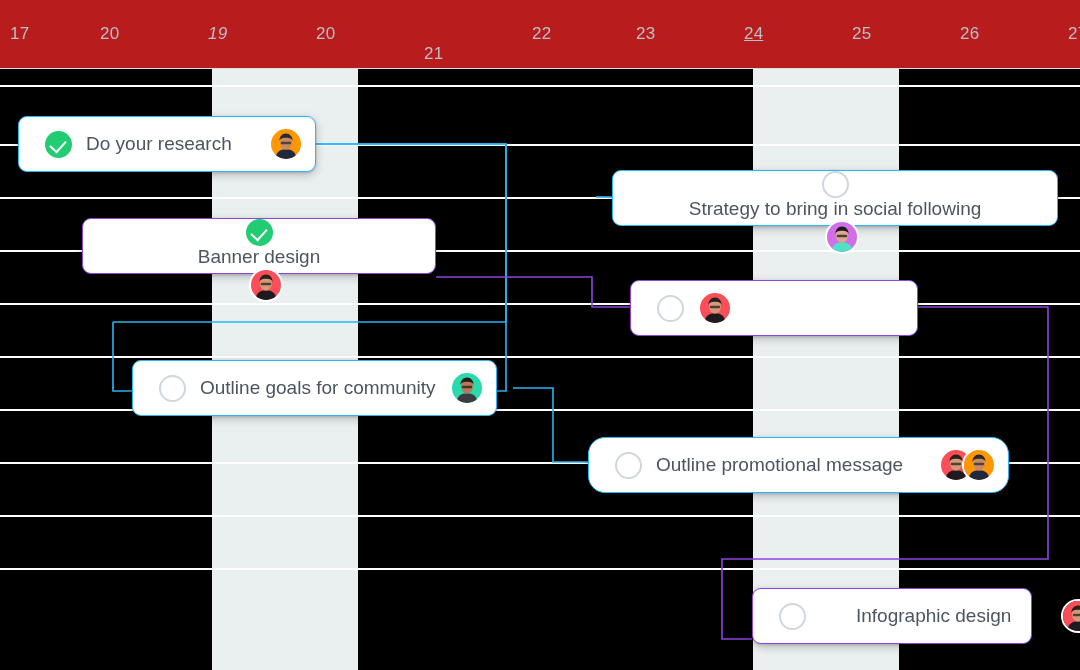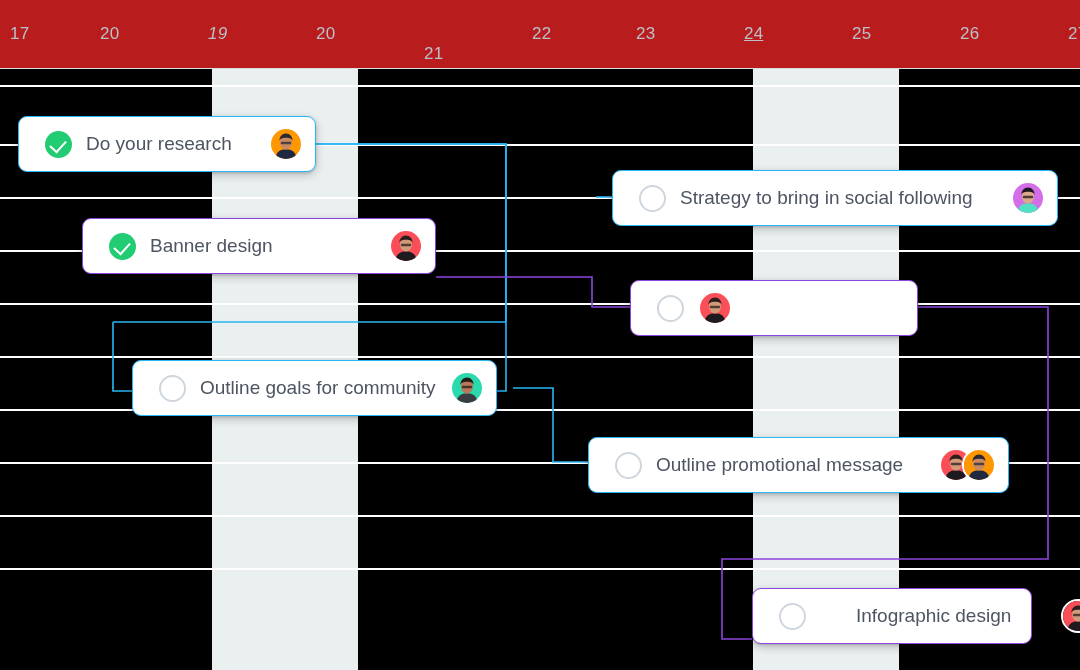--- a/index.html
+++ b/index.html
@@ -193,36 +193,36 @@
             <svg viewBox="0 0 40 40" preserveAspectRatio="xMidYMid slice">
               <rect width="40" height="40" fill="#ff9800"></rect>
               <path d="M6 40c0-9 6.5-13 14-13s14 4 14 13z" fill="#1f2a40"></path>
               <ellipse cx="20" cy="18" rx="8" ry="9.5" fill="#c98a63"></ellipse>
               <path d="M11 17c0-7 4-11 9-11s9 4 9 11c0-4-3.5-5.5-9-5.5S11 13 11 17z" fill="#2a2a33"></path>
               <rect x="13" y="17" width="14" height="3.4" rx="1.7" fill="#2a2a33" opacity="0.75"></rect>
             </svg>
           </div>
         </div>
       </div>
-      <div class="task-card accent-purple" style="left: 82px; top: 218px; width: 354px; border-color: rgb(142, 68, 224);">
+      <div class="task-card accent-purple" style="left: 82px; top: 218px; width: 354px; border-color: rgb(142, 68, 224); flex-direction: column;">
         <div class="status-mark done"></div>
         <div class="task-title">Banner design</div>
         <div class="avatars">
           <div class="avatar">
             <svg viewBox="0 0 40 40" preserveAspectRatio="xMidYMid slice">
               <rect width="40" height="40" fill="#fa4f58"></rect>
               <path d="M6 40c0-9 6.5-13 14-13s14 4 14 13z" fill="#1d1a20"></path>
               <ellipse cx="20" cy="18" rx="8" ry="9.5" fill="#d39a7a"></ellipse>
               <path d="M11 17c0-7 4-11 9-11s9 4 9 11c0-4-3.5-5.5-9-5.5S11 13 11 17z" fill="#2a1f1c"></path>
               <rect x="13" y="17" width="14" height="3.4" rx="1.7" fill="#2a1f1c" opacity="0.75"></rect>
             </svg>
           </div>
         </div>
       </div>
-      <div class="task-card accent-cyan" style="left: 612px; top: 170px; width: 446px; border-color: rgb(41, 182, 246);">
+      <div class="task-card accent-cyan" style="left: 612px; top: 170px; width: 446px; border-color: rgb(41, 182, 246); flex-direction: column;">
         <div class="status-mark todo"></div>
         <div class="task-title">Strategy to bring in social following</div>
         <div class="avatars">
           <div class="avatar">
             <svg viewBox="0 0 40 40" preserveAspectRatio="xMidYMid slice">
               <rect width="40" height="40" fill="#d36ee8"></rect>
               <path d="M6 40c0-9 6.5-13 14-13s14 4 14 13z" fill="#52e0c4"></path>
               <ellipse cx="20" cy="18" rx="8" ry="9.5" fill="#dda98a"></ellipse>
               <path d="M11 17c0-7 4-11 9-11s9 4 9 11c0-4-3.5-5.5-9-5.5S11 13 11 17z" fill="#1c1720"></path>
               <rect x="13" y="17" width="14" height="3.4" rx="1.7" fill="#1c1720" opacity="0.75"></rect>
@@ -252,21 +252,21 @@
             <svg viewBox="0 0 40 40" preserveAspectRatio="xMidYMid slice">
               <rect width="40" height="40" fill="#2ad9ac"></rect>
               <path d="M6 40c0-9 6.5-13 14-13s14 4 14 13z" fill="#3b3b42"></path>
               <ellipse cx="20" cy="18" rx="8" ry="9.5" fill="#b9785a"></ellipse>
               <path d="M11 17c0-7 4-11 9-11s9 4 9 11c0-4-3.5-5.5-9-5.5S11 13 11 17z" fill="#231c18"></path>
               <rect x="13" y="17" width="14" height="3.4" rx="1.7" fill="#231c18" opacity="0.75"></rect>
             </svg>
           </div>
         </div>
       </div>
-      <div class="task-card accent-cyan" style="left: 588px; top: 437px; width: 421px; border-color: rgb(41, 182, 246);">
+      <div class="task-card accent-cyan" style="left: 588px; top: 437px; width: 421px; border-color: rgb(41, 182, 246); border-radius: 17px;">
         <div class="status-mark todo"></div>
         <div class="task-title">Outline promotional message</div>
         <div class="avatars">
           <div class="avatar">
             <svg viewBox="0 0 40 40" preserveAspectRatio="xMidYMid slice">
               <rect width="40" height="40" fill="#fa4f58"></rect>
               <path d="M6 40c0-9 6.5-13 14-13s14 4 14 13z" fill="#1d1a20"></path>
               <ellipse cx="20" cy="18" rx="8" ry="9.5" fill="#d39a7a"></ellipse>
               <path d="M11 17c0-7 4-11 9-11s9 4 9 11c0-4-3.5-5.5-9-5.5S11 13 11 17z" fill="#2a1f1c"></path>
               <rect x="13" y="17" width="14" height="3.4" rx="1.7" fill="#2a1f1c" opacity="0.75"></rect>

